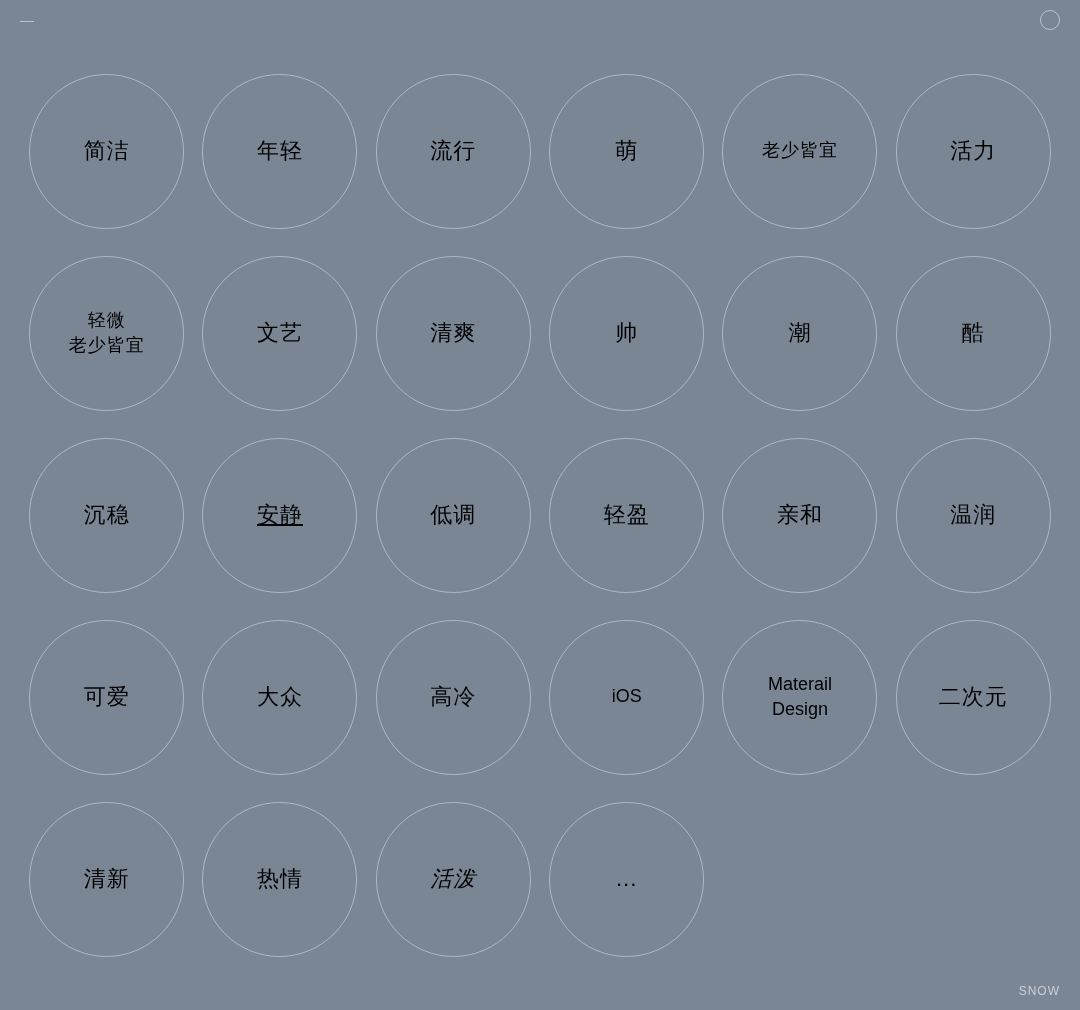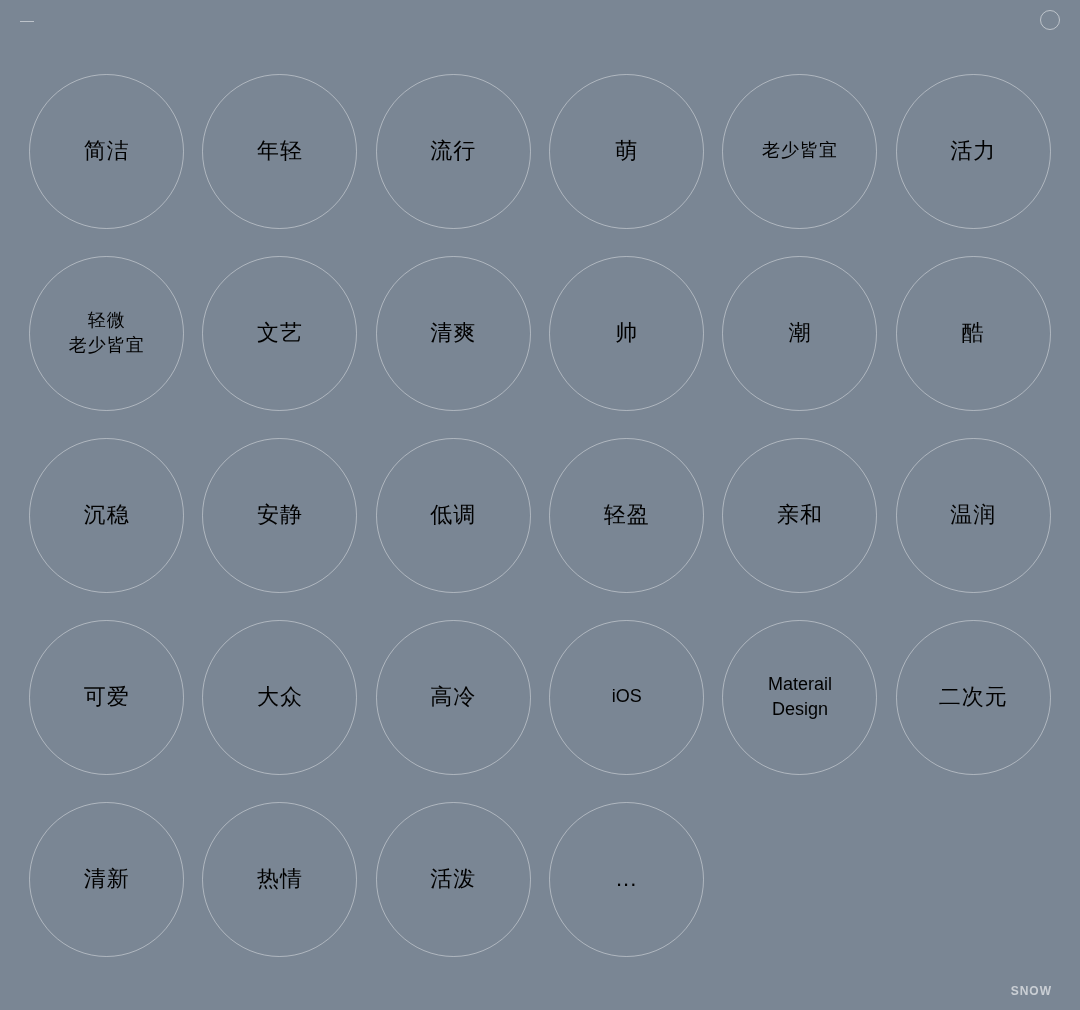--- a/index.html
+++ b/index.html
@@ -92,25 +92,25 @@
     .circle-item .label.en {
       font-size: 18px;
       font-weight: 300;
       line-height: 1.4;
       letter-spacing: 0;
     }
 
     .branding {
       position: absolute;
       bottom: 12px;
-      right: 28px;
+      right: 20px;
       color: rgba(255,255,255,0.6);
       font-size: 12px;
       letter-spacing: 1px;
-      font-weight: 700;
+      font-weight: 400;
     }
   </style>
 </head>
 <body>
 
 <div class="title-bar">
   <div class="title-bar-left">
     <span style="color:rgba(255,255,255,0.5);font-size:14px;cursor:pointer;">—</span>
   </div>
   <div class="title-bar-right">
@@ -153,21 +153,21 @@
     <div class="circle-item">
       <span class="label" style="white-space: pre-line;">潮</span>
     </div>
     <div class="circle-item">
       <span class="label" style="white-space: pre-line;">酷</span>
     </div>
     <div class="circle-item">
       <span class="label" style="white-space: pre-line;">沉稳</span>
     </div>
     <div class="circle-item">
-      <span class="label" style="white-space: pre-line;">安静</span>
+      <span class="label" style="white-space: pre-line; text-decoration: underline;">安静</span>
     </div>
     <div class="circle-item">
       <span class="label" style="white-space: pre-line;">低调</span>
     </div>
     <div class="circle-item">
       <span class="label" style="white-space: pre-line;">轻盈</span>
     </div>
     <div class="circle-item">
       <span class="label" style="white-space: pre-line;">亲和</span>
     </div>
@@ -193,20 +193,20 @@
     <div class="circle-item">
       <span class="label" style="white-space: pre-line;">二次元</span>
     </div>
     <div class="circle-item">
       <span class="label" style="white-space: pre-line;">清新</span>
     </div>
     <div class="circle-item">
       <span class="label" style="white-space: pre-line;">热情</span>
     </div>
     <div class="circle-item">
-      <span class="label" style="white-space: pre-line;">活泼</span>
+      <span class="label" style="white-space: pre-line; font-style: italic;">活泼</span>
     </div>
     <div class="circle-item">
       <span class="label" style="white-space: pre-line;">...</span>
     </div>
   </div>
 
 <div class="branding">SNOW</div>
 
 </body></html>

